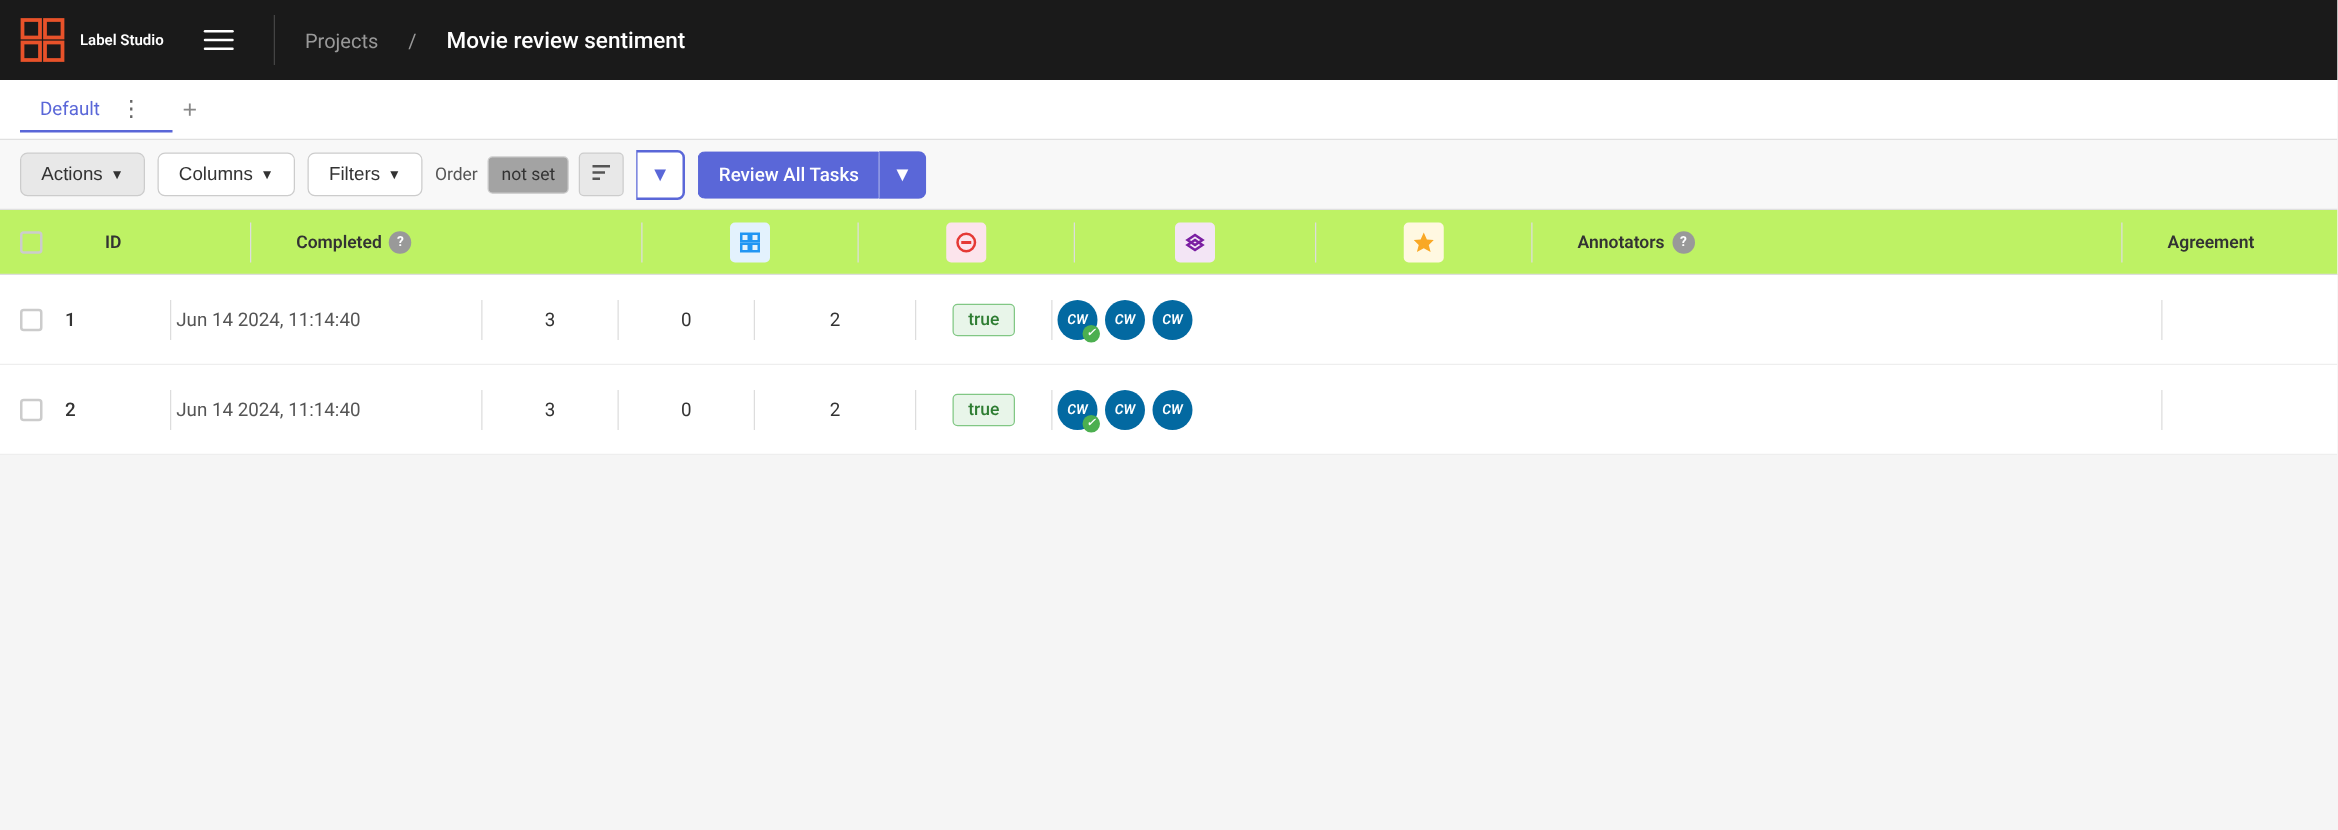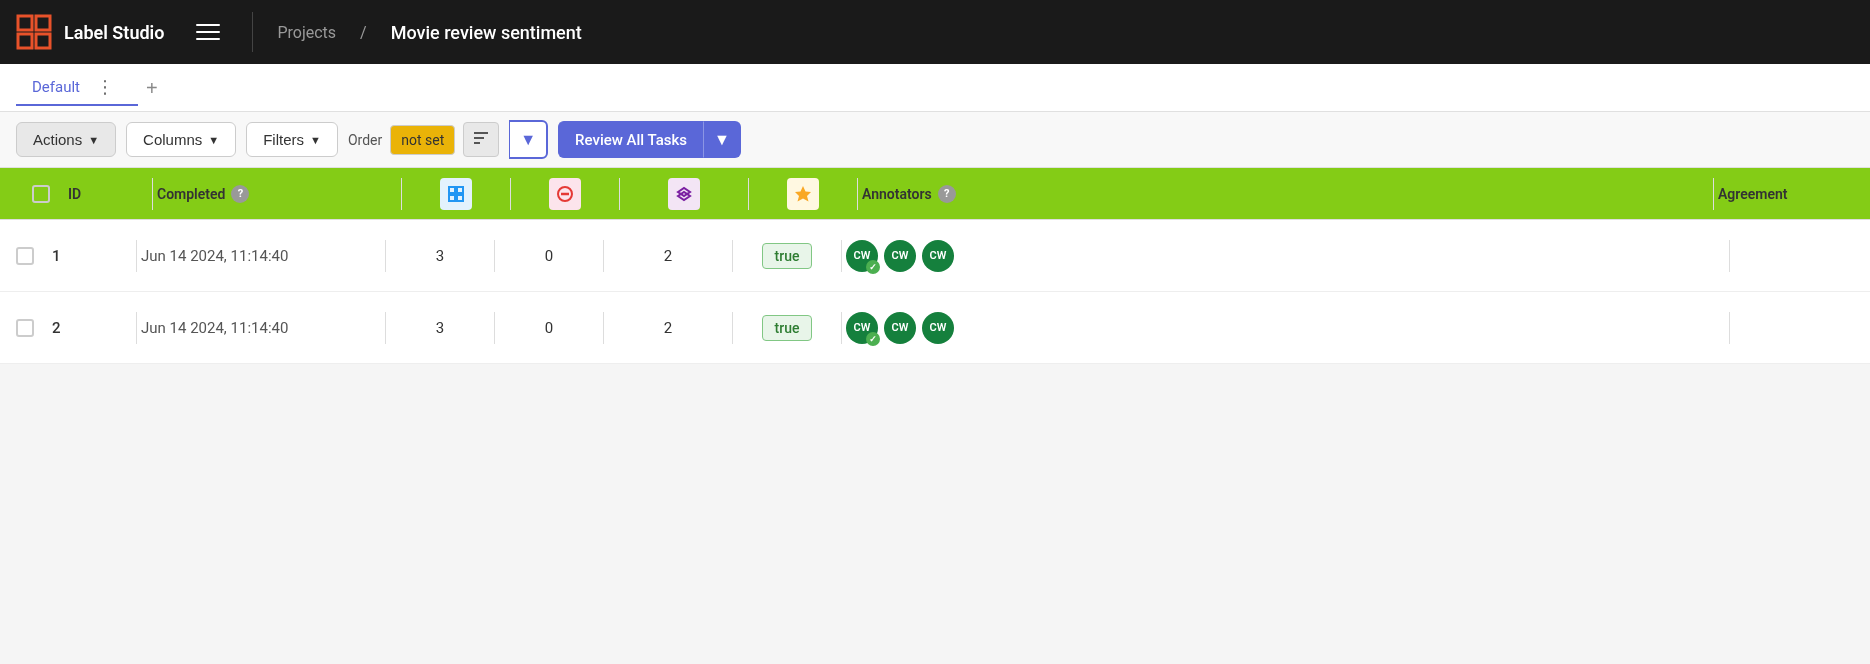--- a/index.html
+++ b/index.html
@@ -18,21 +18,21 @@
       display: flex;
       align-items: center;
       gap: 12px;
     }
     .logo-icon {
       width: 36px;
       height: 36px;
     }
     .logo-text {
       color: #ffffff;
-      font-size: 18px;
+      font-size: 12px;
       font-weight: 600;
     }
     .hamburger-btn {
       background: none;
       border: none;
       cursor: pointer;
       padding: 8px;
       margin-left: 8px;
     }
     .hamburger-icon {
@@ -155,21 +155,21 @@
       font-size: 11px;
     }
     .order-area {
       display: flex;
       align-items: center;
       gap: 8px;
       font-size: 14px;
       color: #555;
     }
     .order-value {
-      background: #eab308;
+      background: #a3a3a3;
       border: 1px solid #ccc;
       border-radius: 4px;
       padding: 6px 10px;
       font-size: 14px;
       color: #333;
     }
     .order-sort-btn {
       background: #e8e8e8;
       border: 1px solid #ccc;
       border-radius: 4px;
@@ -246,24 +246,25 @@
       top: -8px;
       left: 50%;
       transform: translateX(-50%);
       border: 5px solid transparent;
       border-bottom-color: #1a1a1a;
       border-top: none;
     }
     .table-header {
       display: flex;
       align-items: center;
-      background: #84cc16;
+      background: #bef264;
       border-bottom: 1px solid #ddd;
       height: 52px;
-      padding: 0 32px;
+      padding: 0 16px;
+      gap: 32px;
     }
     .th {
       display: flex;
       align-items: center;
       gap: 6px;
       font-weight: 600;
       font-size: 14px;
       color: #333;
     }
     .th-checkbox { width: 36px; }
@@ -339,28 +340,29 @@
       padding: 4px 12px;
       border-radius: 4px;
       font-size: 14px;
       font-weight: 500;
     }
 
     .avatar {
       width: 32px;
       height: 32px;
       border-radius: 50%;
-      background: #15803d;
+      background: #0369a1;
       display: flex;
       align-items: center;
       justify-content: center;
       font-size: 11px;
       font-weight: 600;
       color: #fff;
       position: relative;
+      font-style: italic;
     }
     .avatar-verified::after {
       content: '✓';
       position: absolute;
       bottom: -2px;
       right: -2px;
       width: 14px;
       height: 14px;
       background: #4caf50;
       border-radius: 50%;

